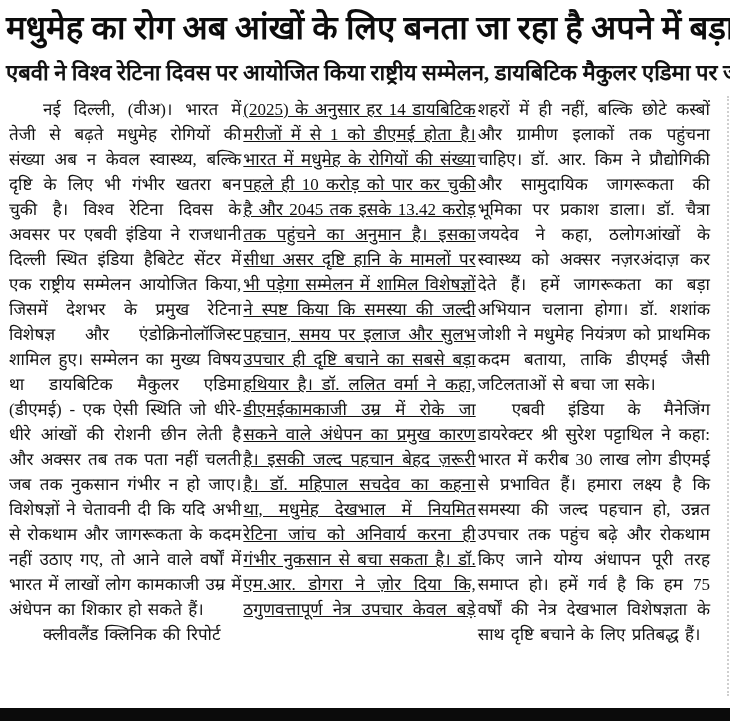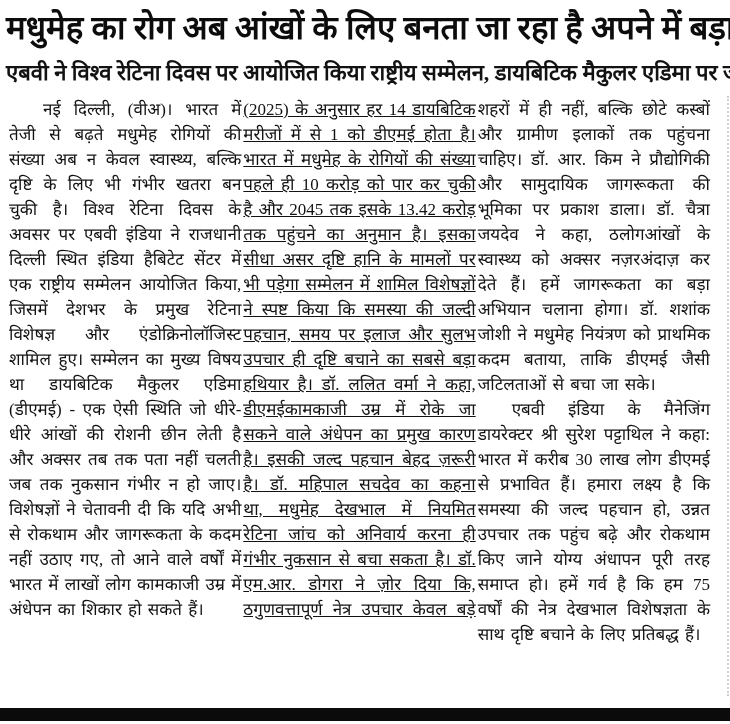--- a/index.html
+++ b/index.html
@@ -84,20 +84,21 @@
 <div class="page">
 
   <h1 class="headline">मधुमेह का रोग अब आंखों के लिए बनता जा रहा है अपने में बड़ा खतरा: विशेषज्ञ</h1>
 
   <h2 class="subheadline">एबवी ने विश्व रेटिना दिवस पर आयोजित किया राष्ट्रीय सम्मेलन, डायबिटिक मैकुलर एडिमा पर जोर</h2>
 
   <div class="body-columns">
 
     <div class="column">
       <p class="indent">नई दिल्ली, (वीअ)। भारत में तेजी से बढ़ते मधुमेह रोगियों की संख्या अब न केवल स्वास्थ्य, बल्कि दृष्टि के लिए भी गंभीर खतरा बन चुकी है। विश्व रेटिना दिवस के अवसर पर एबवी इंडिया ने राजधानी दिल्ली स्थित इंडिया हैबिटेट सेंटर में एक राष्ट्रीय सम्मेलन आयोजित किया, जिसमें देशभर के प्रमुख रेटिना विशेषज्ञ और एंडोक्रिनोलॉजिस्ट शामिल हुए। सम्मेलन का मुख्य विषय था डायबिटिक मैकुलर एडिमा (डीएमई) - एक ऐसी स्थिति जो धीरे-धीरे आंखों की रोशनी छीन लेती है और अक्सर तब तक पता नहीं चलती जब तक नुकसान गंभीर न हो जाए। विशेषज्ञों ने चेतावनी दी कि यदि अभी से रोकथाम और जागरूकता के कदम नहीं उठाए गए, तो आने वाले वर्षों में भारत में लाखों लोग कामकाजी उम्र में अंधेपन का शिकार हो सकते हैं।</p>
+      <p class="indent">क्लीवलैंड क्लिनिक की रिपोर्ट</p>
     </div>
 
     <div class="column">
       <p class="runs-on">(2025) के अनुसार हर 14 डायबिटिक मरीजों में से 1 को डीएमई होता है। भारत में मधुमेह के रोगियों की संख्या पहले ही 10 करोड़ को पार कर चुकी है और 2045 तक इसके 13.42 करोड़ तक पहुंचने का अनुमान है। इसका सीधा असर दृष्टि हानि के मामलों पर भी पड़ेगा सम्मेलन में शामिल विशेषज्ञों ने स्पष्ट किया कि समस्या की जल्दी पहचान, समय पर इलाज और सुलभ उपचार ही दृष्टि बचाने का सबसे बड़ा हथियार है। डॉ. ललित वर्मा ने कहा, डीएमईकामकाजी उम्र में रोके जा सकने वाले अंधेपन का प्रमुख कारण है। इसकी जल्द पहचान बेहद ज़रूरी है। डॉ. महिपाल सचदेव का कहना था, मधुमेह देखभाल में नियमित रेटिना जांच को अनिवार्य करना ही गंभीर नुकसान से बचा सकता है। डॉ. एम.आर. डोगरा ने ज़ोर दिया कि, ठगुणवत्तापूर्ण नेत्र उपचार केवल बड़े</p>
     </div>
 
     <div class="column">
       <p>शहरों में ही नहीं, बल्कि छोटे कस्बों और ग्रामीण इलाकों तक पहुंचना चाहिए। डॉ. आर. किम ने प्रौद्योगिकी और सामुदायिक जागरूकता की भूमिका पर प्रकाश डाला। डॉ. चैत्रा जयदेव ने कहा, ठलोगआंखों के स्वास्थ्य को अक्सर नज़रअंदाज़ कर देते हैं। हमें जागरूकता का बड़ा अभियान चलाना होगा। डॉ. शशांक जोशी ने मधुमेह नियंत्रण को प्राथमिक कदम बताया, ताकि डीएमई जैसी जटिलताओं से बचा जा सके।</p>
       <p class="indent">एबवी इंडिया के मैनेजिंग डायरेक्टर श्री सुरेश पट्टाथिल ने कहा: भारत में करीब 30 लाख लोग डीएमई से प्रभावित हैं। हमारा लक्ष्य है कि समस्या की जल्द पहचान हो, उन्नत उपचार तक पहुंच बढ़े और रोकथाम किए जाने योग्य अंधापन पूरी तरह समाप्त हो। हमें गर्व है कि हम 75 वर्षों की नेत्र देखभाल विशेषज्ञता के साथ दृष्टि बचाने के लिए प्रतिबद्ध हैं।</p>
     </div>

